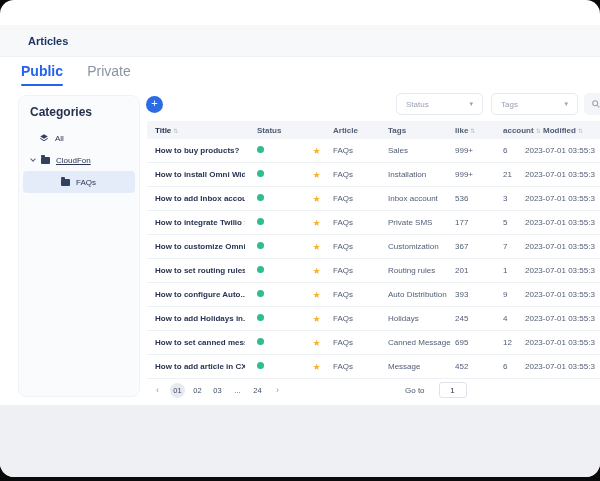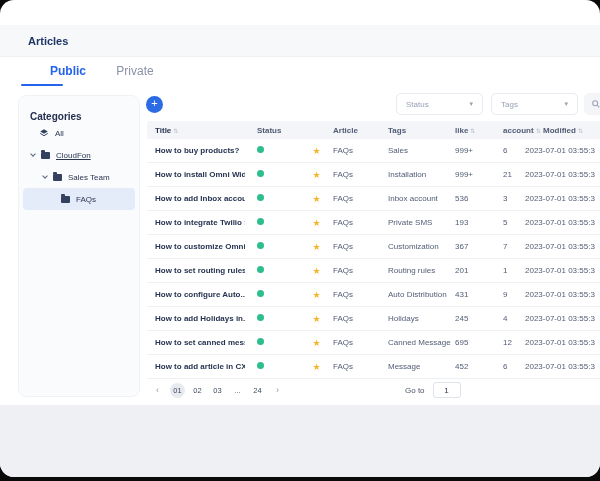--- a/index.html
+++ b/index.html
@@ -5,33 +5,33 @@
   * { margin:0; padding:0; box-sizing:border-box; }
   html,body { width:600px; height:481px; background:#0a0a0a; font-family:"Liberation Sans", sans-serif; overflow:hidden; }
   .window { position:absolute; left:0; top:0; width:600px; height:477px; background:#ffffff; border-radius:14px; overflow:hidden; }
 
   
   .headerbar { position:absolute; left:0; top:25px; width:600px; height:32px; background:#f7f8fa; border-bottom:1px solid #eef0f3; display:flex; align-items:center; }
   .app-title { margin-left:28px; font-size:11px; font-weight:700; color:#1e3565; }
 
   
   .tabs { position:absolute; left:0; top:57px; width:600px; height:31px; background:#fff; }
-  .tab { position:absolute; top:0; height:28px; display:flex; align-items:center; justify-content:center; font-size:12px; cursor:pointer;margin-left:26px; }
+  .tab { position:absolute; top:0; height:28px; display:flex; align-items:center; justify-content:center; font-size:14px; cursor:pointer; }
   .tab-public { left:21px; width:42px; color:#2463eb; font-weight:700; }
   .tab-private { left:88px; width:42px; color:#8a92a6;text-align:right; }
   .tab-underline { position:absolute; left:21px; top:27px; width:42px; height:2px; background:#2463eb; border-radius:1px; }
 
   
   .panel { position:absolute; left:0; top:88px; width:600px; height:317px; background:#ffffff; }
   .bottomarea { position:absolute; left:0; top:405px; width:600px; height:72px; background:#eef0f4; }
 
   
   .cats { position:absolute; left:18px; top:95px; width:122px; height:302px; background:#fafbfd; border:1px solid #f0f2f5; border-radius:8px; padding-top:9px; }
-  .cats-title { margin-left:11px; font-size:10px; font-weight:700; color:#25304d;margin-top:6px; }
-  .tree { }
+  .cats-title { margin-left:11px; font-size:12px; font-weight:700; color:#25304d; }
+  .tree { margin-top:8px; }
   .tree-item { display:flex; align-items:center; height:22px; margin:0 4px; border-radius:4px; font-size:8px; color:#2a3550; cursor:pointer; }
   .tree-item.selected { background:#e4ecfa; }
   .ti-all { padding-left:16px; }
   .ti-l0 { padding-left:8px;text-decoration:underline; }
   .ti-l1 { padding-left:20px; }
   .ti-l2 { padding-left:38px; }
   .chev { width:4px; height:4px; border-right:1.2px solid #5a667f; border-bottom:1.2px solid #5a667f; transform:rotate(45deg); margin-right:6px; margin-top:-2px; flex:0 0 auto; }
   .folder { width:9px; height:7px; background:#33415e; border-radius:1px; position:relative; margin-right:6px; flex:0 0 auto; }
   .folder::before { content:""; position:absolute; top:-2px; left:0; width:4px; height:2px; background:#33415e; border-radius:1px 1px 0 0; }
 
@@ -61,21 +61,21 @@
   .dot { display:inline-block; width:7px; height:7px; border-radius:50%; background:#2ebd8d; }
   .star { color:#f5b52e; font-size:9px; }
   .sort { font-size:6px; color:#b7bdca; margin-left:2px; font-weight:400; }
   .modtext { display:inline-block; transform:translateX(-18px); white-space:nowrap; }
 
   
   .pager { position:absolute; left:150px; top:382px; height:16px; display:flex; align-items:center; gap:5px; }
   .pg { min-width:15px; height:15px; border-radius:50%; display:flex; align-items:center; justify-content:center; font-size:7.5px; color:#3e4a63; cursor:pointer; }
   .pg.active { background:#e7eaee; }
   .pg.arrow { color:#8a92a6; font-size:9px; }
-  .goto { position:absolute; left:405px; top:382px; height:16px; display:flex; align-items:center; gap:8px; }
+  .goto { position:absolute; left:405px; top:382px; height:16px; display:flex; align-items:center; gap:14px; }
   .goto-label { font-size:8px; color:#4a5568; }
   .goto-input { width:28px; height:16px; border:1px solid #dfe3ea; border-radius:3px; text-align:center; font-size:8px; color:#2b3750; font-family:"Liberation Sans", sans-serif; }
 </style>
 </head>
 <body>
 
 <div class="window">
 
   <div class="headerbar">
     <div class="app-title">Articles</div>
@@ -100,25 +100,20 @@
               <path d="M3 13l9 5.5 9-5.5" stroke="#33415e" stroke-width="2.4" fill="none"></path>
             </svg>
         </span>
         <span>All</span>
       </div>
       <div class="tree-item ti-l0">
         <span class="chev"></span>
         <span class="folder"></span>
         <span>CloudFon</span>
       </div>
-      <div class="tree-item ti-l1">
-        <span class="chev"></span>
-        <span class="folder"></span>
-        <span>Sales Team</span>
-      </div>
       <div class="tree-item ti-l2 selected">
         <span class="folder"></span>
         <span>FAQs</span>
       </div>
     </div>
   </div>
 
   <div class="btn-add">+</div>
 
   <div class="filter filter-status">
@@ -182,21 +177,21 @@
       <div class="td c-unlike">3</div>
       <div class="td c-mod"><span class="modtext">2023-07-01 03:55:3</span></div>
     </div>
 
     <div class="tr">
       <div class="td c-title">How to integrate Twilio SMS...</div>
       <div class="td c-status"><span class="dot"></span></div>
       <div class="td c-star"><span class="star">★</span></div>
       <div class="td c-cat">FAQs</div>
       <div class="td c-tags">Private SMS</div>
-      <div class="td c-like">193</div>
+      <div class="td c-like">177</div>
       <div class="td c-unlike">5</div>
       <div class="td c-mod"><span class="modtext">2023-07-01 03:55:3</span></div>
     </div>
 
     <div class="tr">
       <div class="td c-title">How to customize Omni...</div>
       <div class="td c-status"><span class="dot"></span></div>
       <div class="td c-star"><span class="star">★</span></div>
       <div class="td c-cat">FAQs</div>
       <div class="td c-tags">Customization</div>
@@ -215,21 +210,21 @@
       <div class="td c-unlike">1</div>
       <div class="td c-mod"><span class="modtext">2023-07-01 03:55:3</span></div>
     </div>
 
     <div class="tr">
       <div class="td c-title">How to configure Auto...</div>
       <div class="td c-status"><span class="dot"></span></div>
       <div class="td c-star"><span class="star">★</span></div>
       <div class="td c-cat">FAQs</div>
       <div class="td c-tags">Auto Distribution</div>
-      <div class="td c-like">431</div>
+      <div class="td c-like">393</div>
       <div class="td c-unlike">9</div>
       <div class="td c-mod"><span class="modtext">2023-07-01 03:55:3</span></div>
     </div>
 
     <div class="tr">
       <div class="td c-title">How to add Holidays in...</div>
       <div class="td c-status"><span class="dot"></span></div>
       <div class="td c-star"><span class="star">★</span></div>
       <div class="td c-cat">FAQs</div>
       <div class="td c-tags">Holidays</div>

